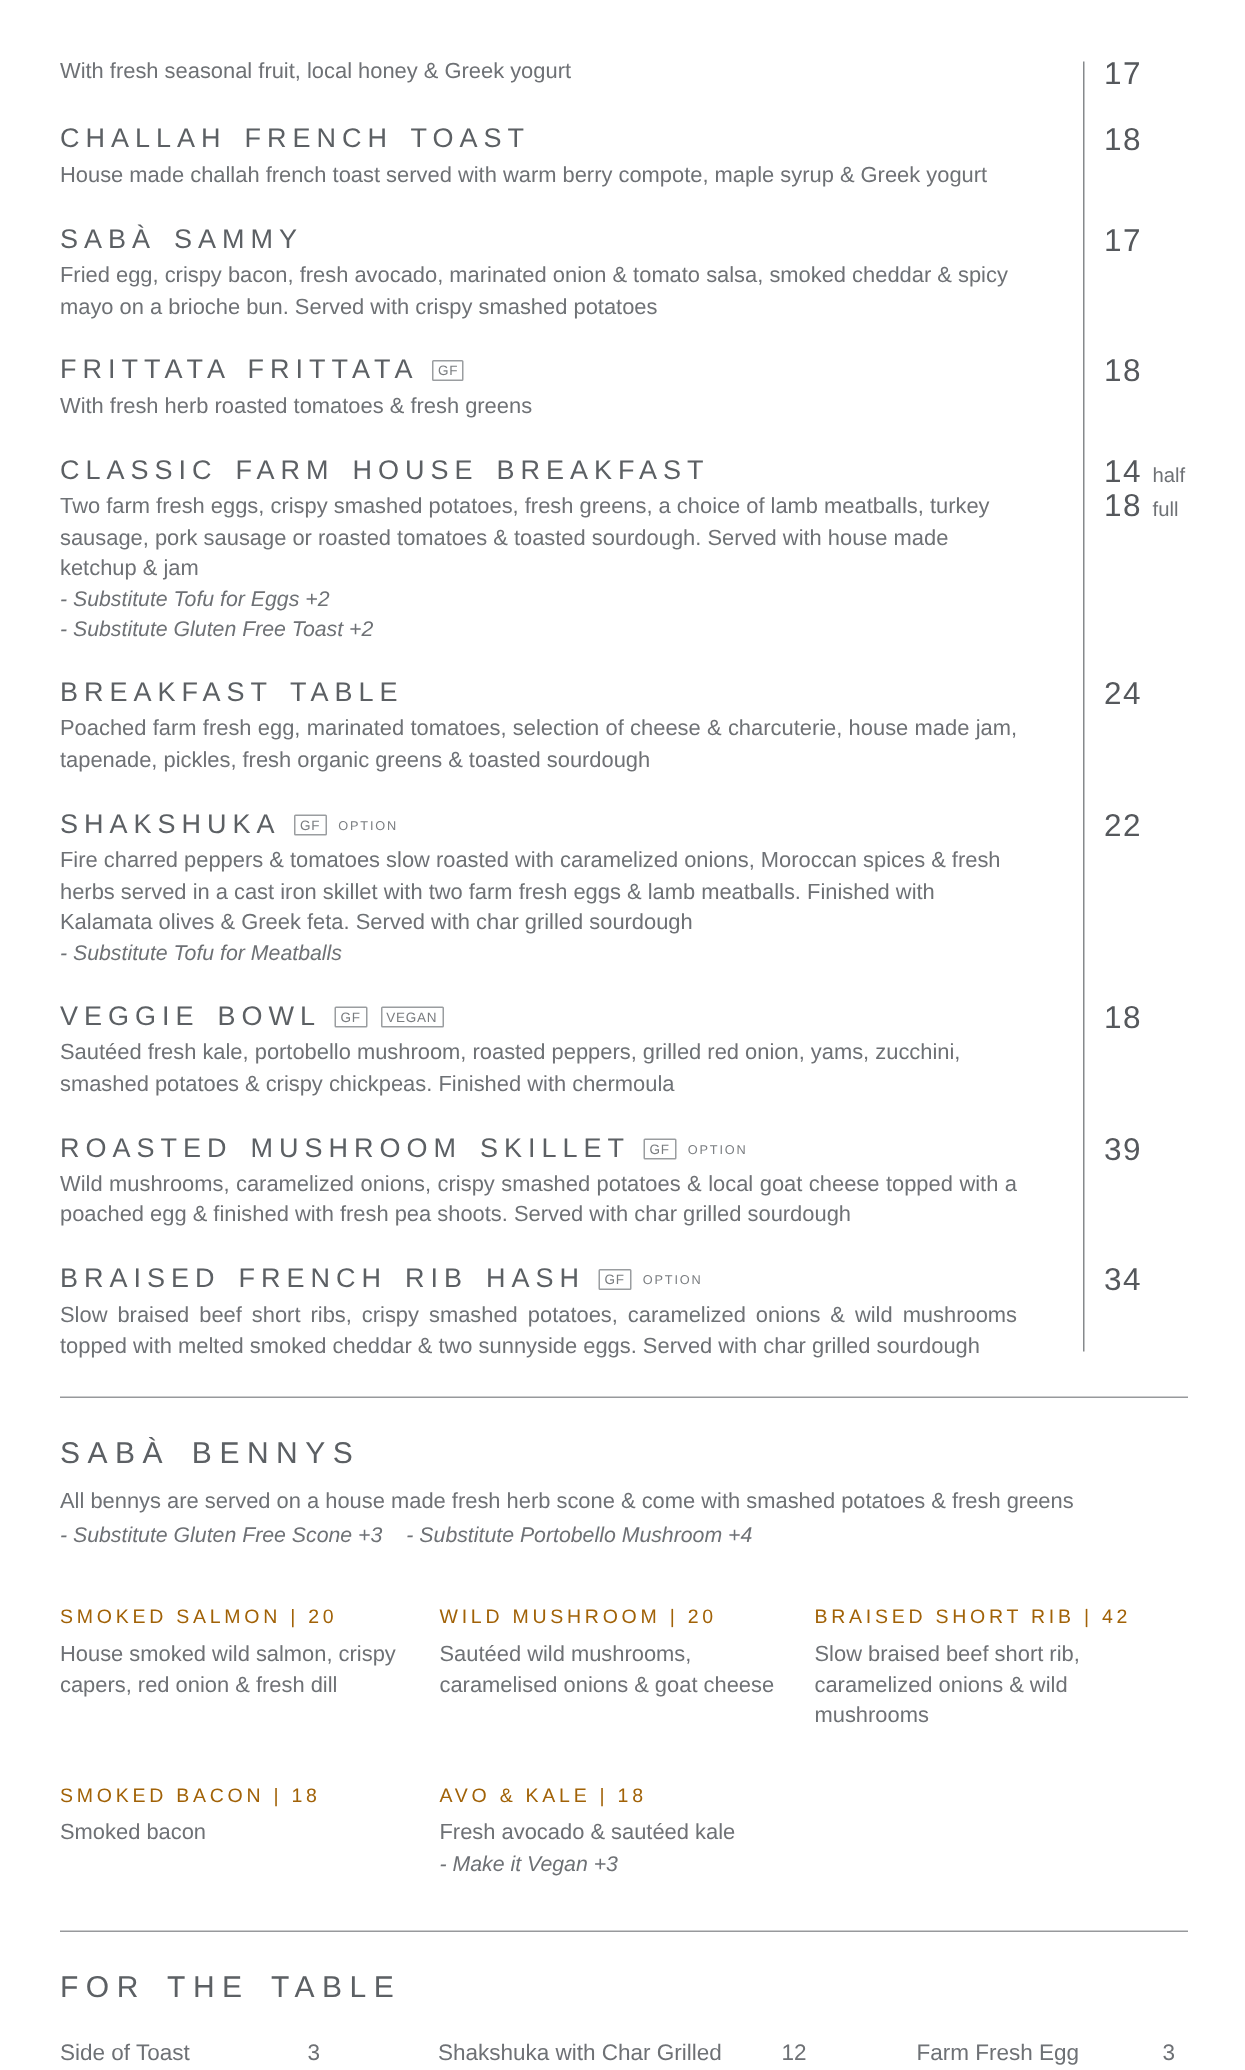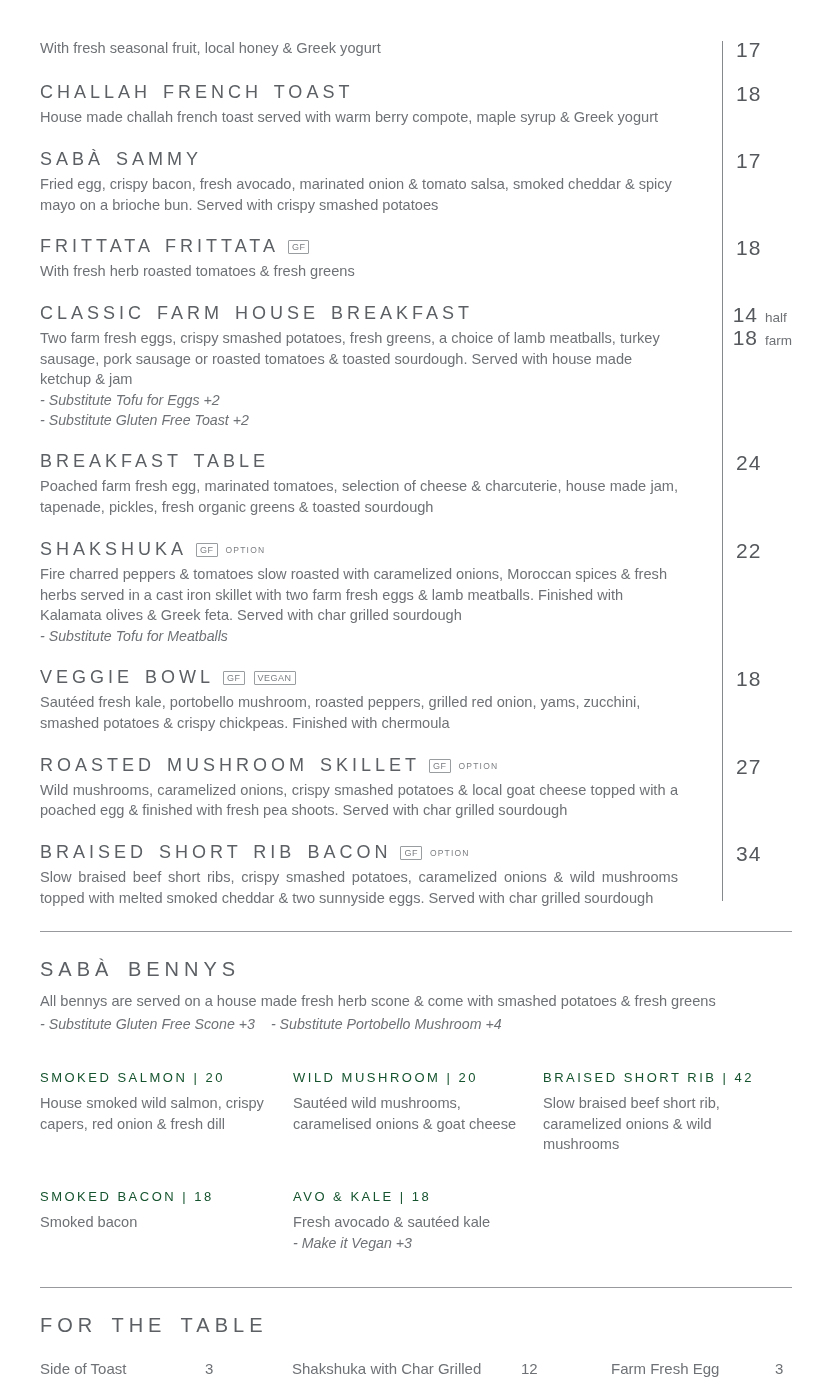--- a/index.html
+++ b/index.html
@@ -75,21 +75,21 @@
   .bennys-subs { display: flex; gap: 16px; margin-top: 2px; }
   .bennys-grid {
     display: grid;
     grid-template-columns: 253px 250px 1fr;
     row-gap: 34px;
     margin-top: 36px;
   }
   .benny-name {
     margin: 0 0 8px 0;
     font-size: 13px; font-weight: 500;
-    letter-spacing: 2.5px; color: #14532d;
+    letter-spacing: 2.5px; color: #a16207;
   }
   .benny-desc { margin: 0; font-size: 14.6px; line-height: 1.42; color: #6e7175; padding-right: 18px; }
 
   
   .ftt-cols { display: flex; margin-top: 20px; }
   .ftt-col { }
   .ftt-col0 { width: 222px; }
   .ftt-col1 { width: 287px; margin-left: 30px; }
   .ftt-col2 { flex: 1; margin-left: 32px; }
   .ftt-row { display: flex; line-height: 24px; font-size: 15px; color: #6e7175; }
@@ -150,21 +150,21 @@
         <h2 class="item-title">CLASSIC FARM HOUSE BREAKFAST</h2><span></span>
       </div>
       <p class="item-desc">Two farm fresh eggs, crispy smashed potatoes, fresh greens, a choice of lamb meatballs, turkey sausage, pork sausage or roasted tomatoes &amp; toasted sourdough. Served with house made ketchup &amp; jam</p>
       <div>
               <div class="sub-line">- Substitute Tofu for Eggs +2</div>
               <div class="sub-line">- Substitute Gluten Free Toast +2</div>
             </div>
     </div>
     <div class="item-price">
             <div class="price-line"><span class="price-num">14</span><span class="price-unit">half</span></div>
-            <div class="price-line"><span class="price-num">18</span><span class="price-unit">farm</span></div>
+            <div class="price-line"><span class="price-num">18</span><span class="price-unit">full</span></div>
           </div>
   </div>
         <div class="item">
     <div class="item-body">
       <div class="item-title-row">
         <h2 class="item-title">BREAKFAST TABLE</h2><span></span>
       </div>
       <p class="item-desc justify">Poached farm fresh egg, marinated tomatoes, selection of cheese &amp; charcuterie, house made jam, tapenade, pickles, fresh organic greens &amp; toasted sourdough</p>
       <div></div>
     </div>
@@ -193,26 +193,26 @@
     <div class="item-price"><span class="price-num">18</span></div>
   </div>
         <div class="item">
     <div class="item-body">
       <div class="item-title-row">
         <h2 class="item-title">ROASTED MUSHROOM SKILLET</h2><span><span class="badge">GF</span><span class="option-label">OPTION</span></span>
       </div>
       <p class="item-desc justify">Wild mushrooms, caramelized onions, crispy smashed potatoes &amp; local goat cheese topped with a poached egg &amp; finished with fresh pea shoots. Served with char grilled sourdough</p>
       <div></div>
     </div>
-    <div class="item-price"><span class="price-num">27</span></div>
-  </div>
-        <div class="item">
-    <div class="item-body">
-      <div class="item-title-row">
-        <h2 class="item-title">BRAISED SHORT RIB BACON</h2><span><span class="badge">GF</span><span class="option-label">OPTION</span></span>
+    <div class="item-price"><span class="price-num">39</span></div>
+  </div>
+        <div class="item">
+    <div class="item-body">
+      <div class="item-title-row">
+        <h2 class="item-title">BRAISED FRENCH RIB HASH</h2><span><span class="badge">GF</span><span class="option-label">OPTION</span></span>
       </div>
       <p class="item-desc justify">Slow braised beef short ribs, crispy smashed potatoes, caramelized onions &amp; wild mushrooms topped with melted smoked cheddar &amp; two sunnyside eggs. Served with char grilled sourdough</p>
       <div></div>
     </div>
     <div class="item-price"><span class="price-num">34</span></div>
   </div>
       </div>
   </div>
 
   <div class="hr"></div>

